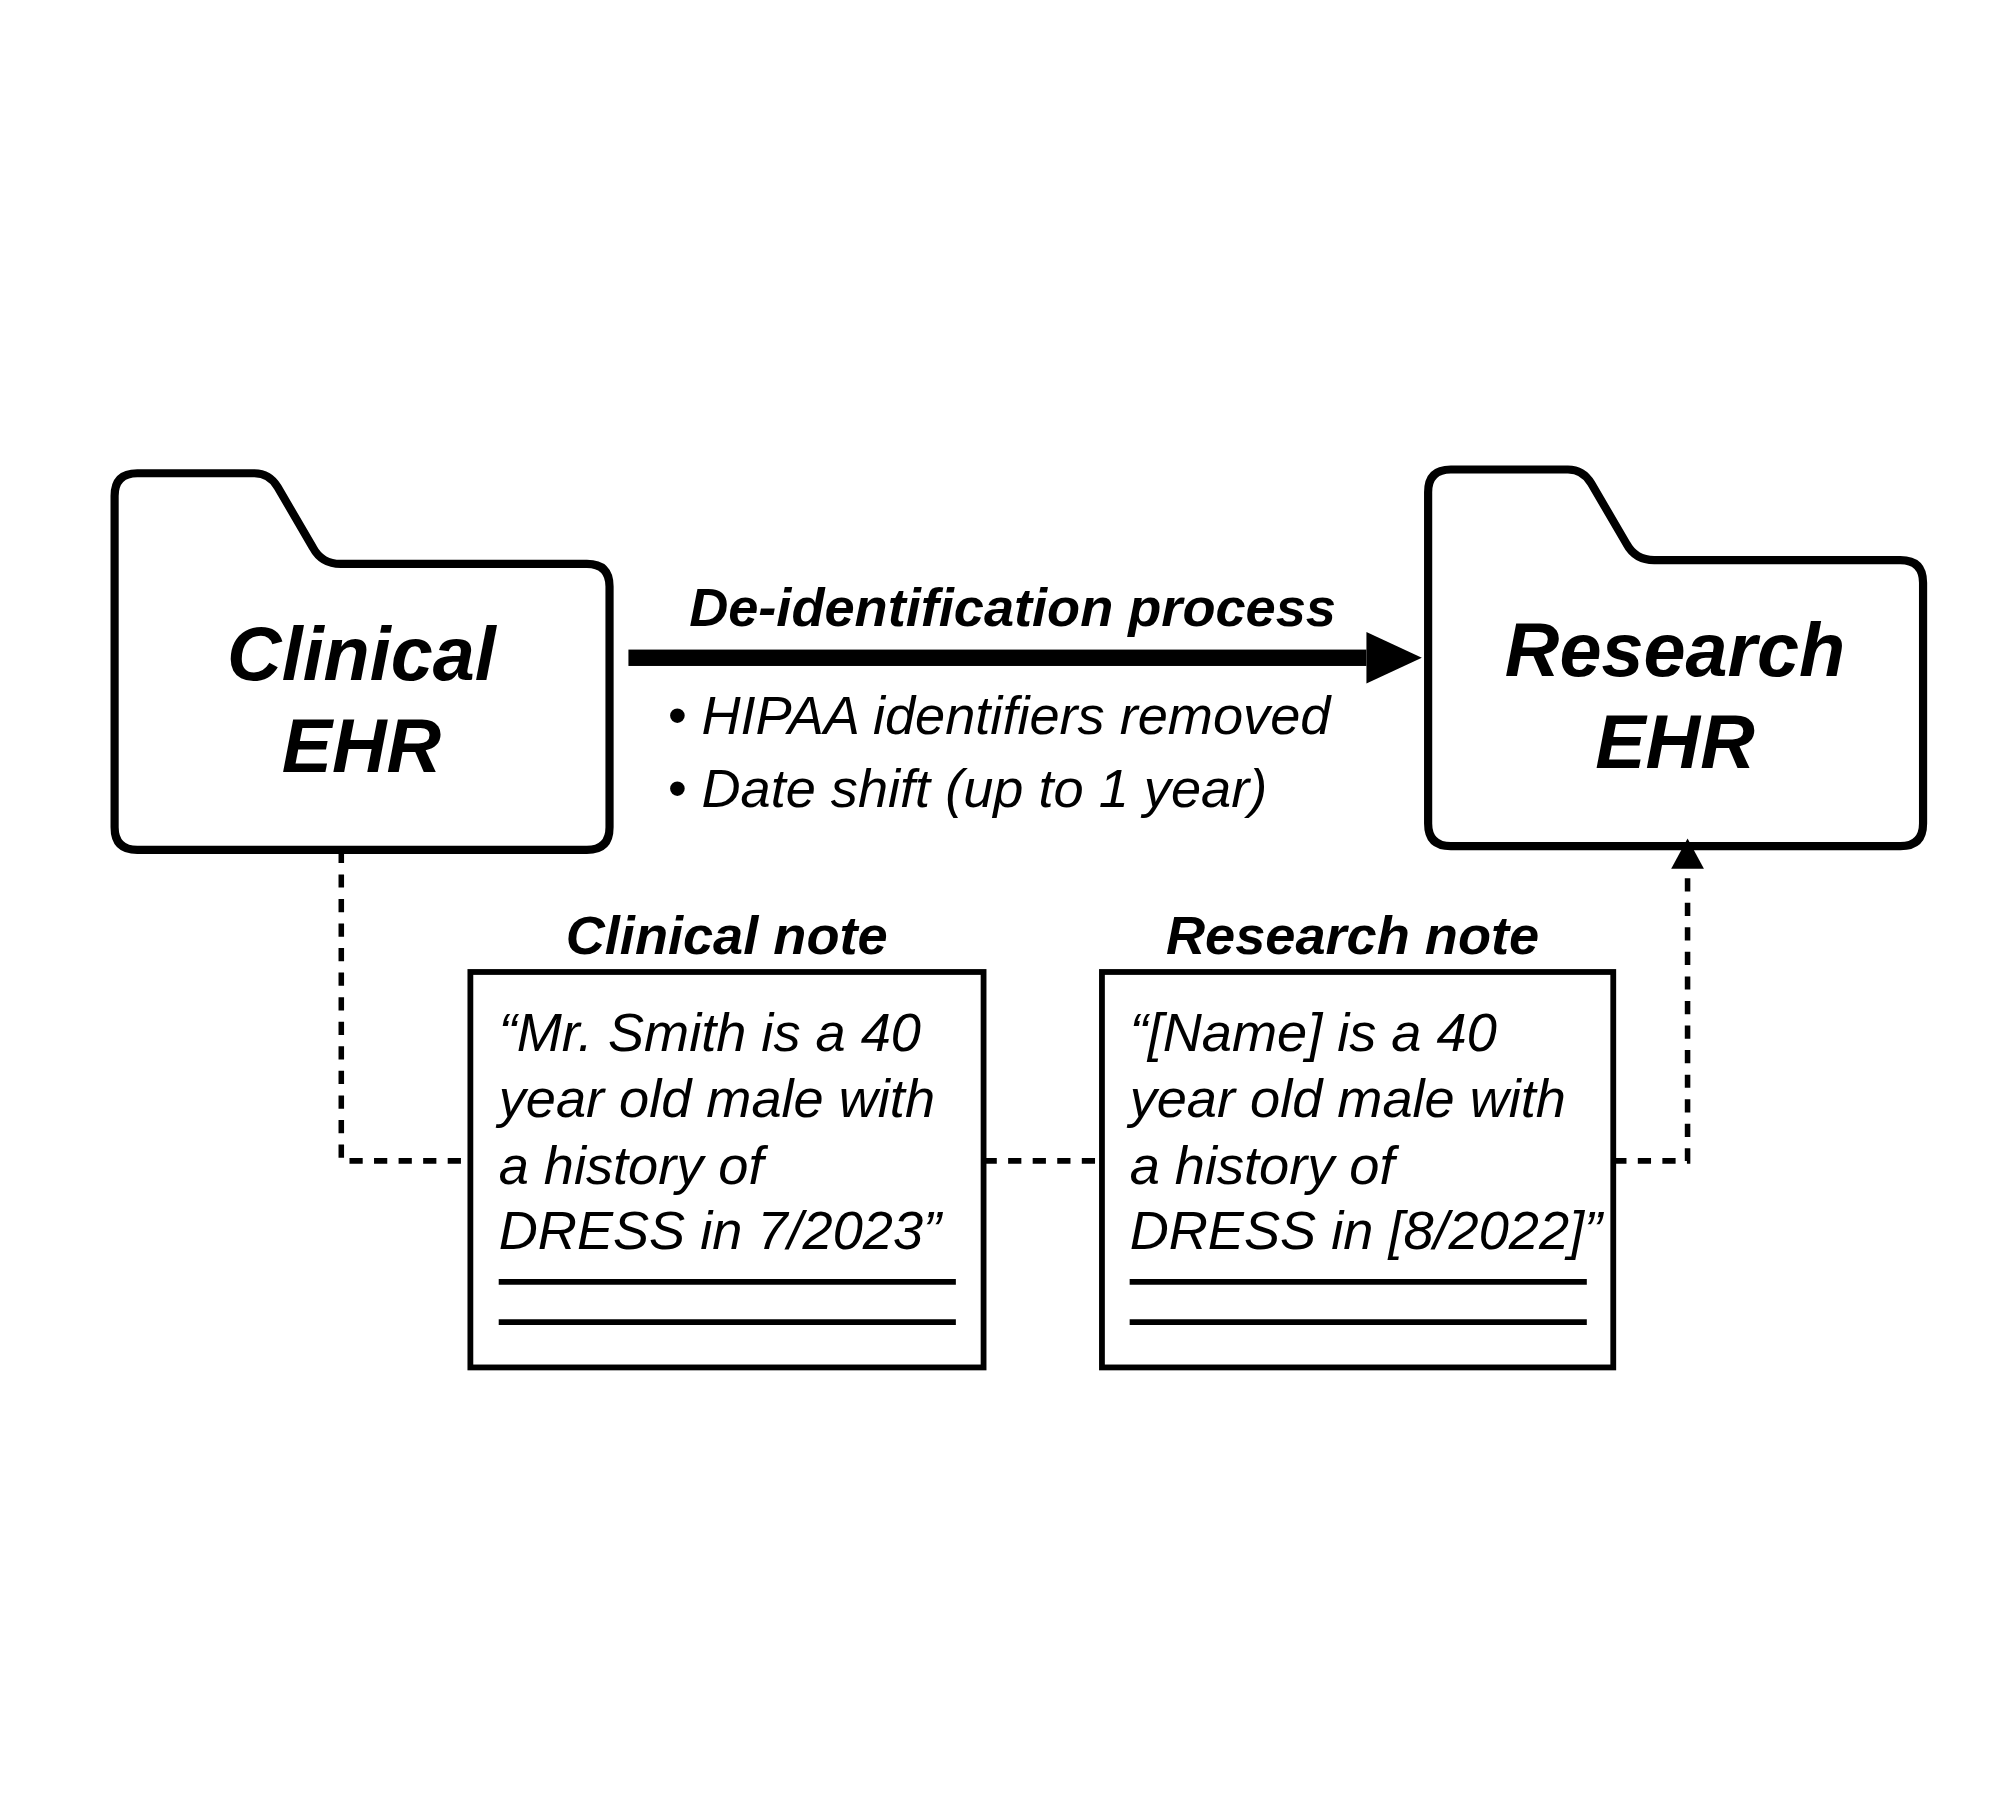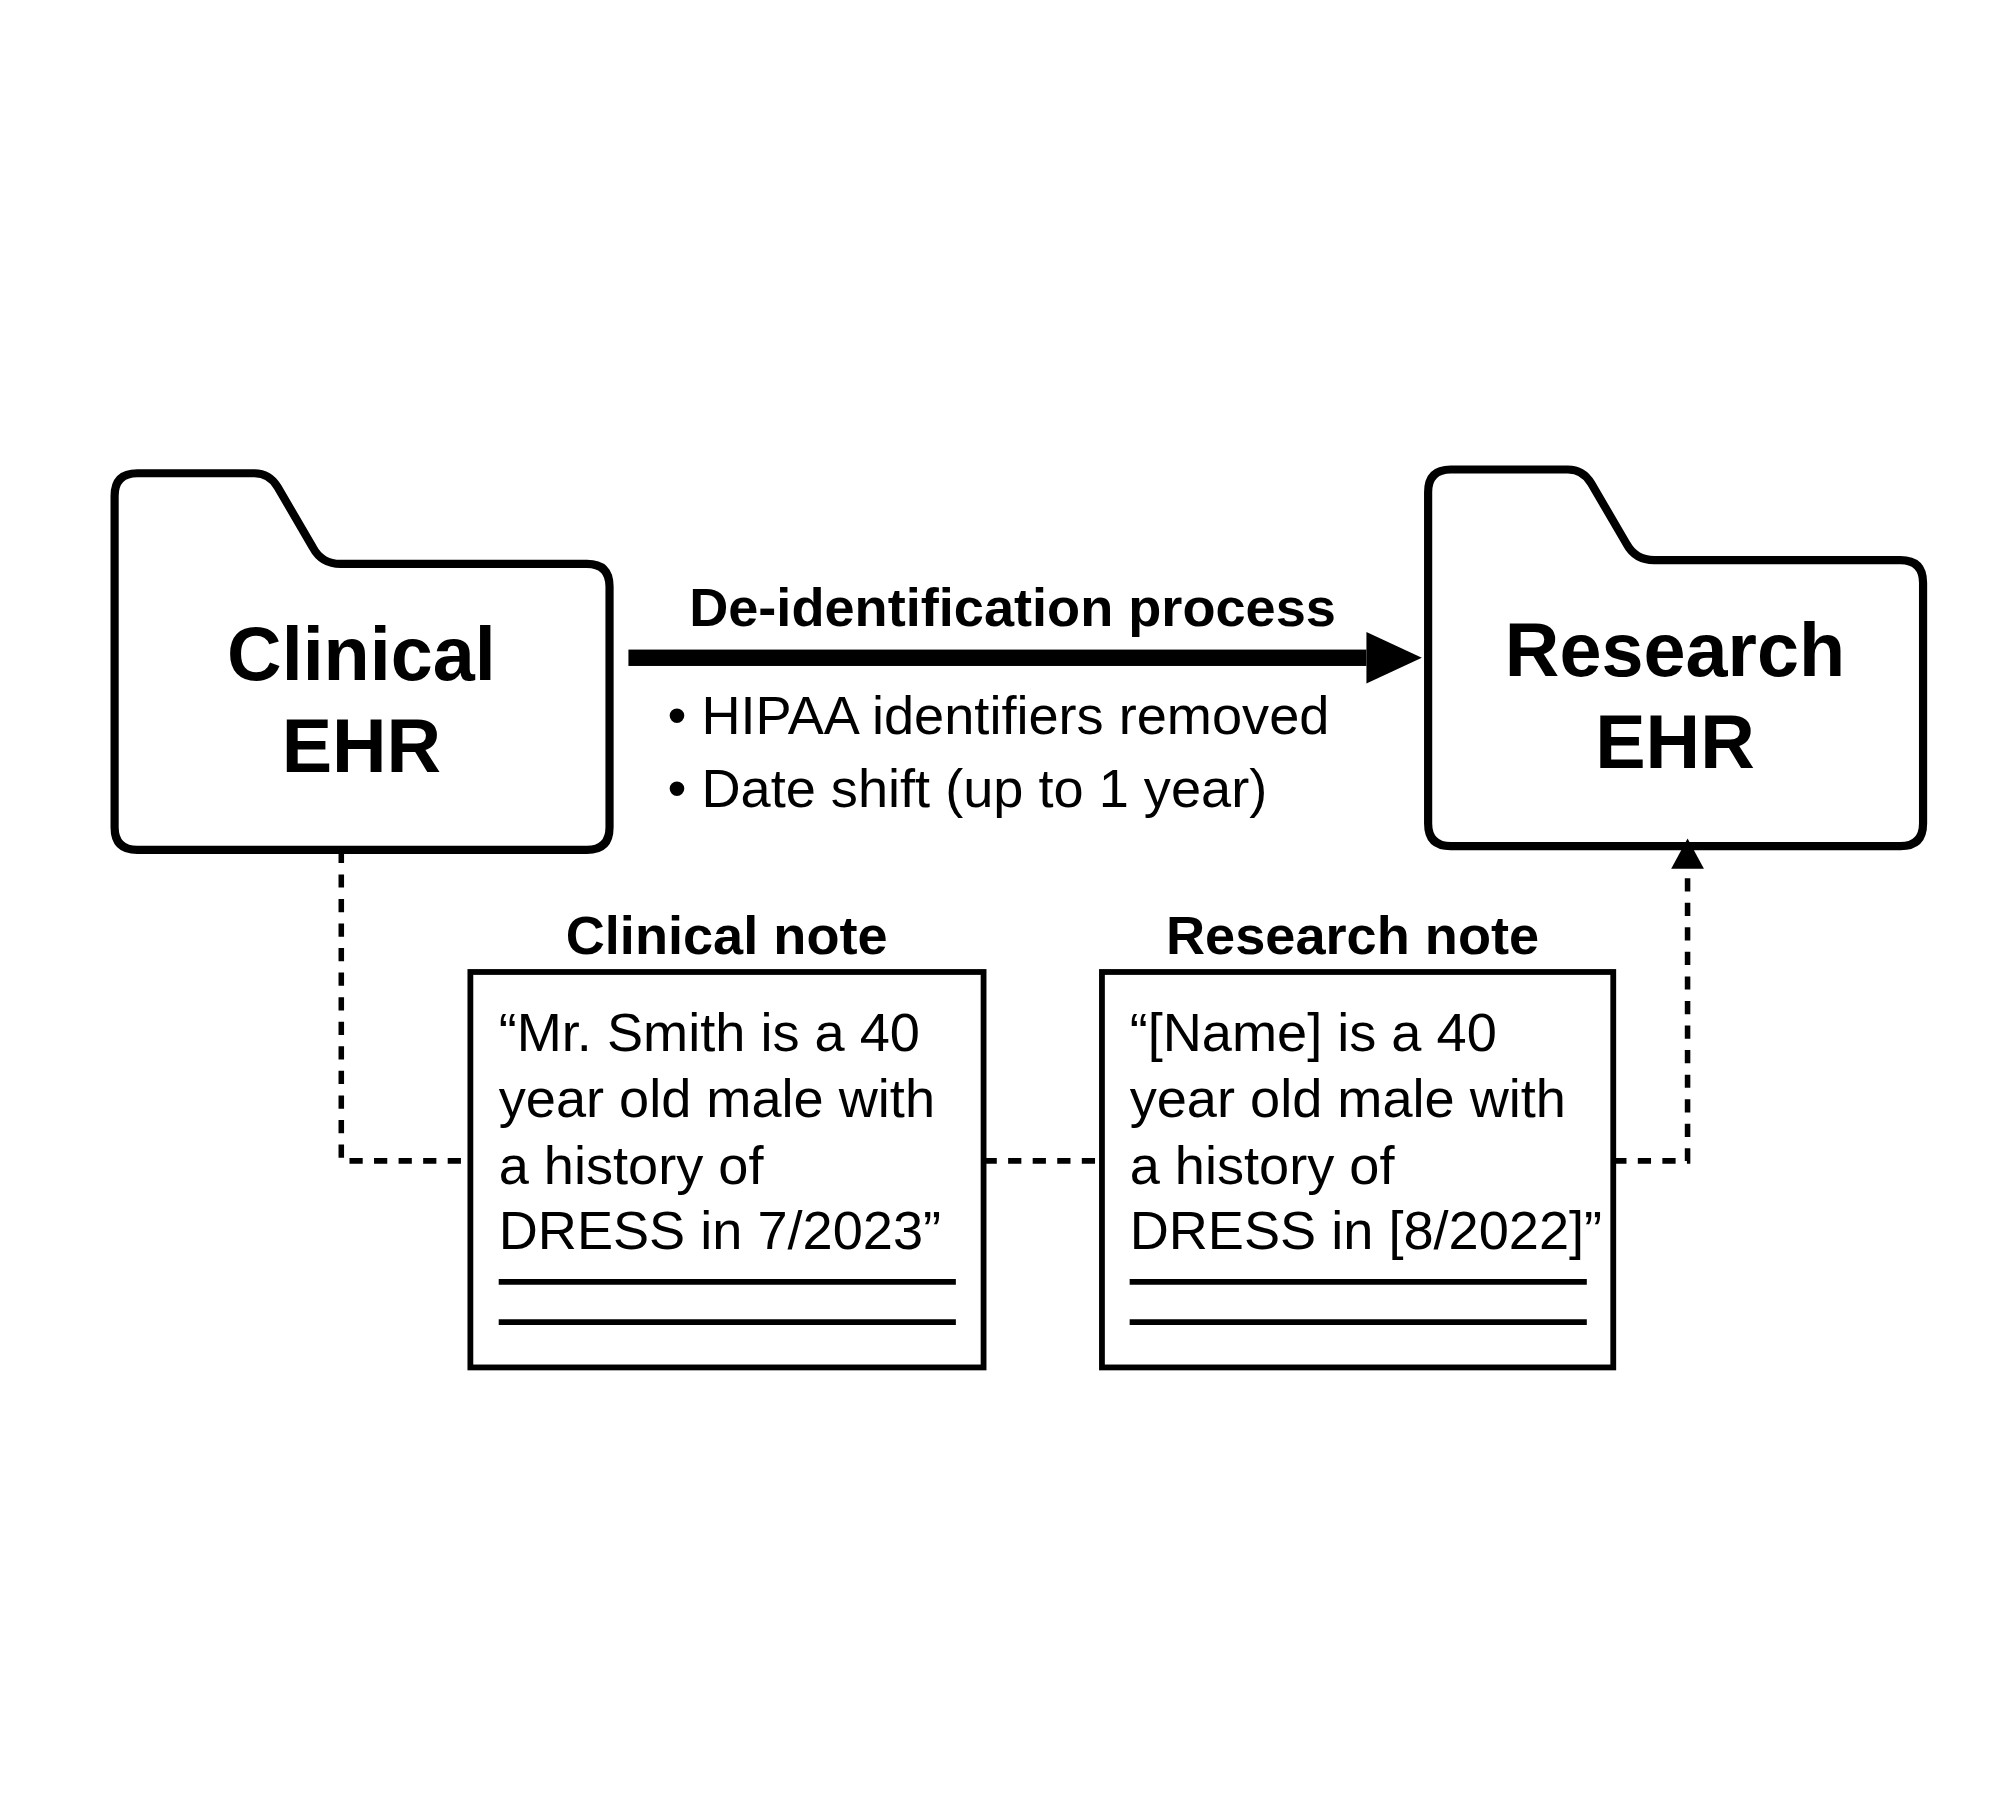--- a/index.html
+++ b/index.html
@@ -1,17 +1,17 @@
 <!DOCTYPE html>
 <html style="--ink: #000000; --bg: #ffffff;font-size:6.4px"><head>
 <meta charset="utf-8">
 <style>
   :root { --ink:#000000; --bg:#ffffff; }
   html, body { margin:0; padding:0; background:var(--bg); }
-  .stage { width:100vw; height:100vh; display:flex; align-items:flex-start; justify-content:center; background:var(--bg); }
+  .stage { width:100vw; height:100vh; display:flex; align-items:flex-start; justify-content:center; background:var(--bg);font-style:italic; }
   svg { display:block; width:100vw; height:100vh; }
   .t { font-family:"Liberation Sans", sans-serif; fill:var(--ink); }
   .label-lg { font-size:60px; font-weight:700; }
   .heading  { font-size:43px; font-weight:700; }
   .body-txt { font-size:43px; font-weight:400; }
   .shape { fill:var(--bg); stroke:var(--ink); stroke-width:6.5; stroke-linejoin:round; }
   .box   { fill:var(--bg); stroke:var(--ink); stroke-width:4.6; }
   .solid { fill:var(--ink); stroke:none; }
   .rule  { stroke:var(--ink); stroke-width:4.5; }
   .dashed{ fill:none; stroke:var(--ink); stroke-width:4.4; stroke-dasharray:10.5 9; }

